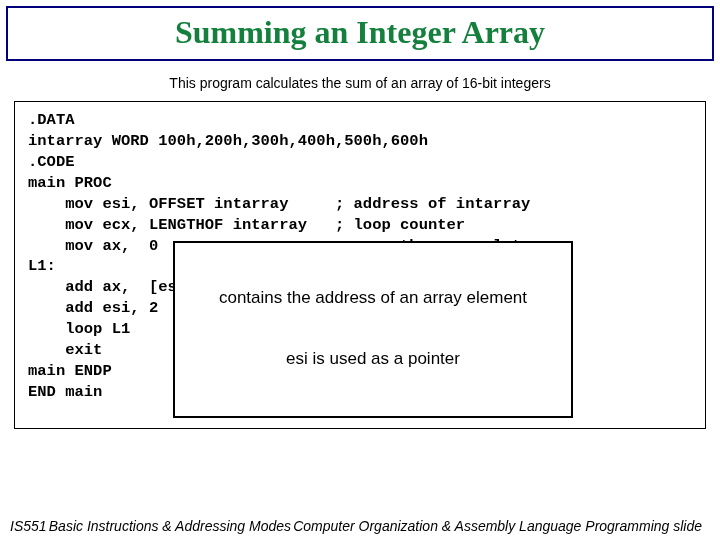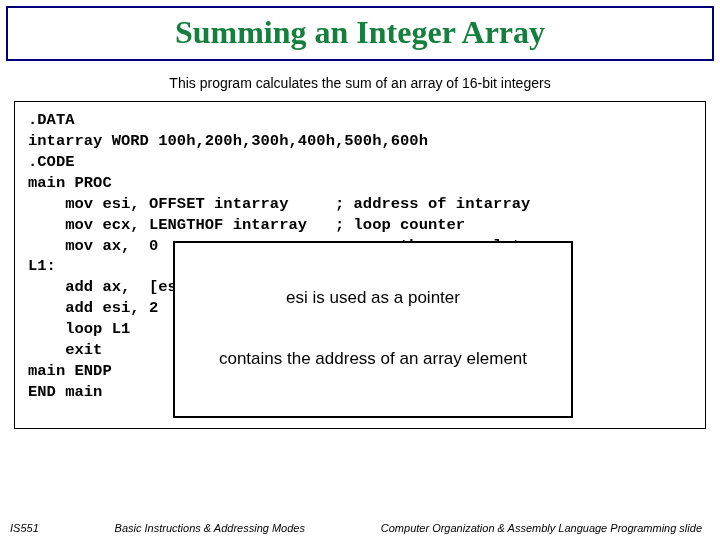--- a/index.html
+++ b/index.html
@@ -70,21 +70,21 @@
   }
   .footer {
     position: absolute;
     bottom: 6px;
     left: 0;
     width: 712px;
     display: flex;
     justify-content: space-between;
     align-items: flex-end;
     padding: 0 10px;
-    font-size: 11px;
+    font-size: 14px;
     font-style: italic;
     color: #000;
   }
   .footer .mid {
     text-align: right;
     flex: 0 0 auto;
     margin-top: 39px;
   }
   .footer .right {
     text-align: right;
@@ -113,22 +113,22 @@
     add esi, 2                   ; point to next integer
     loop L1                      ; repeat until ecx = 0
     exit
 main ENDP
 END main</span>
   <svg class="arrow" viewBox="0 0 80 80">
     <line x1="8" y1="8" x2="56" y2="66" stroke="#000" stroke-width="2"></line>
     <polygon points="8,8 18,10 12,20" fill="#000"></polygon>
   </svg>
   <div class="callout">
+    <div>contains the address of an array element</div>
     <div>esi is used as a pointer</div>
-    <div>contains the address of an array element</div>
   </div>
 </div>
 
 <div class="footer">
   <div class="left">IS551</div>
   <div class="mid">Basic Instructions &amp; Addressing Modes</div>
   <div class="right">Computer Organization &amp; Assembly Language Programming slide</div>
 </div>
 
 </body></html>

